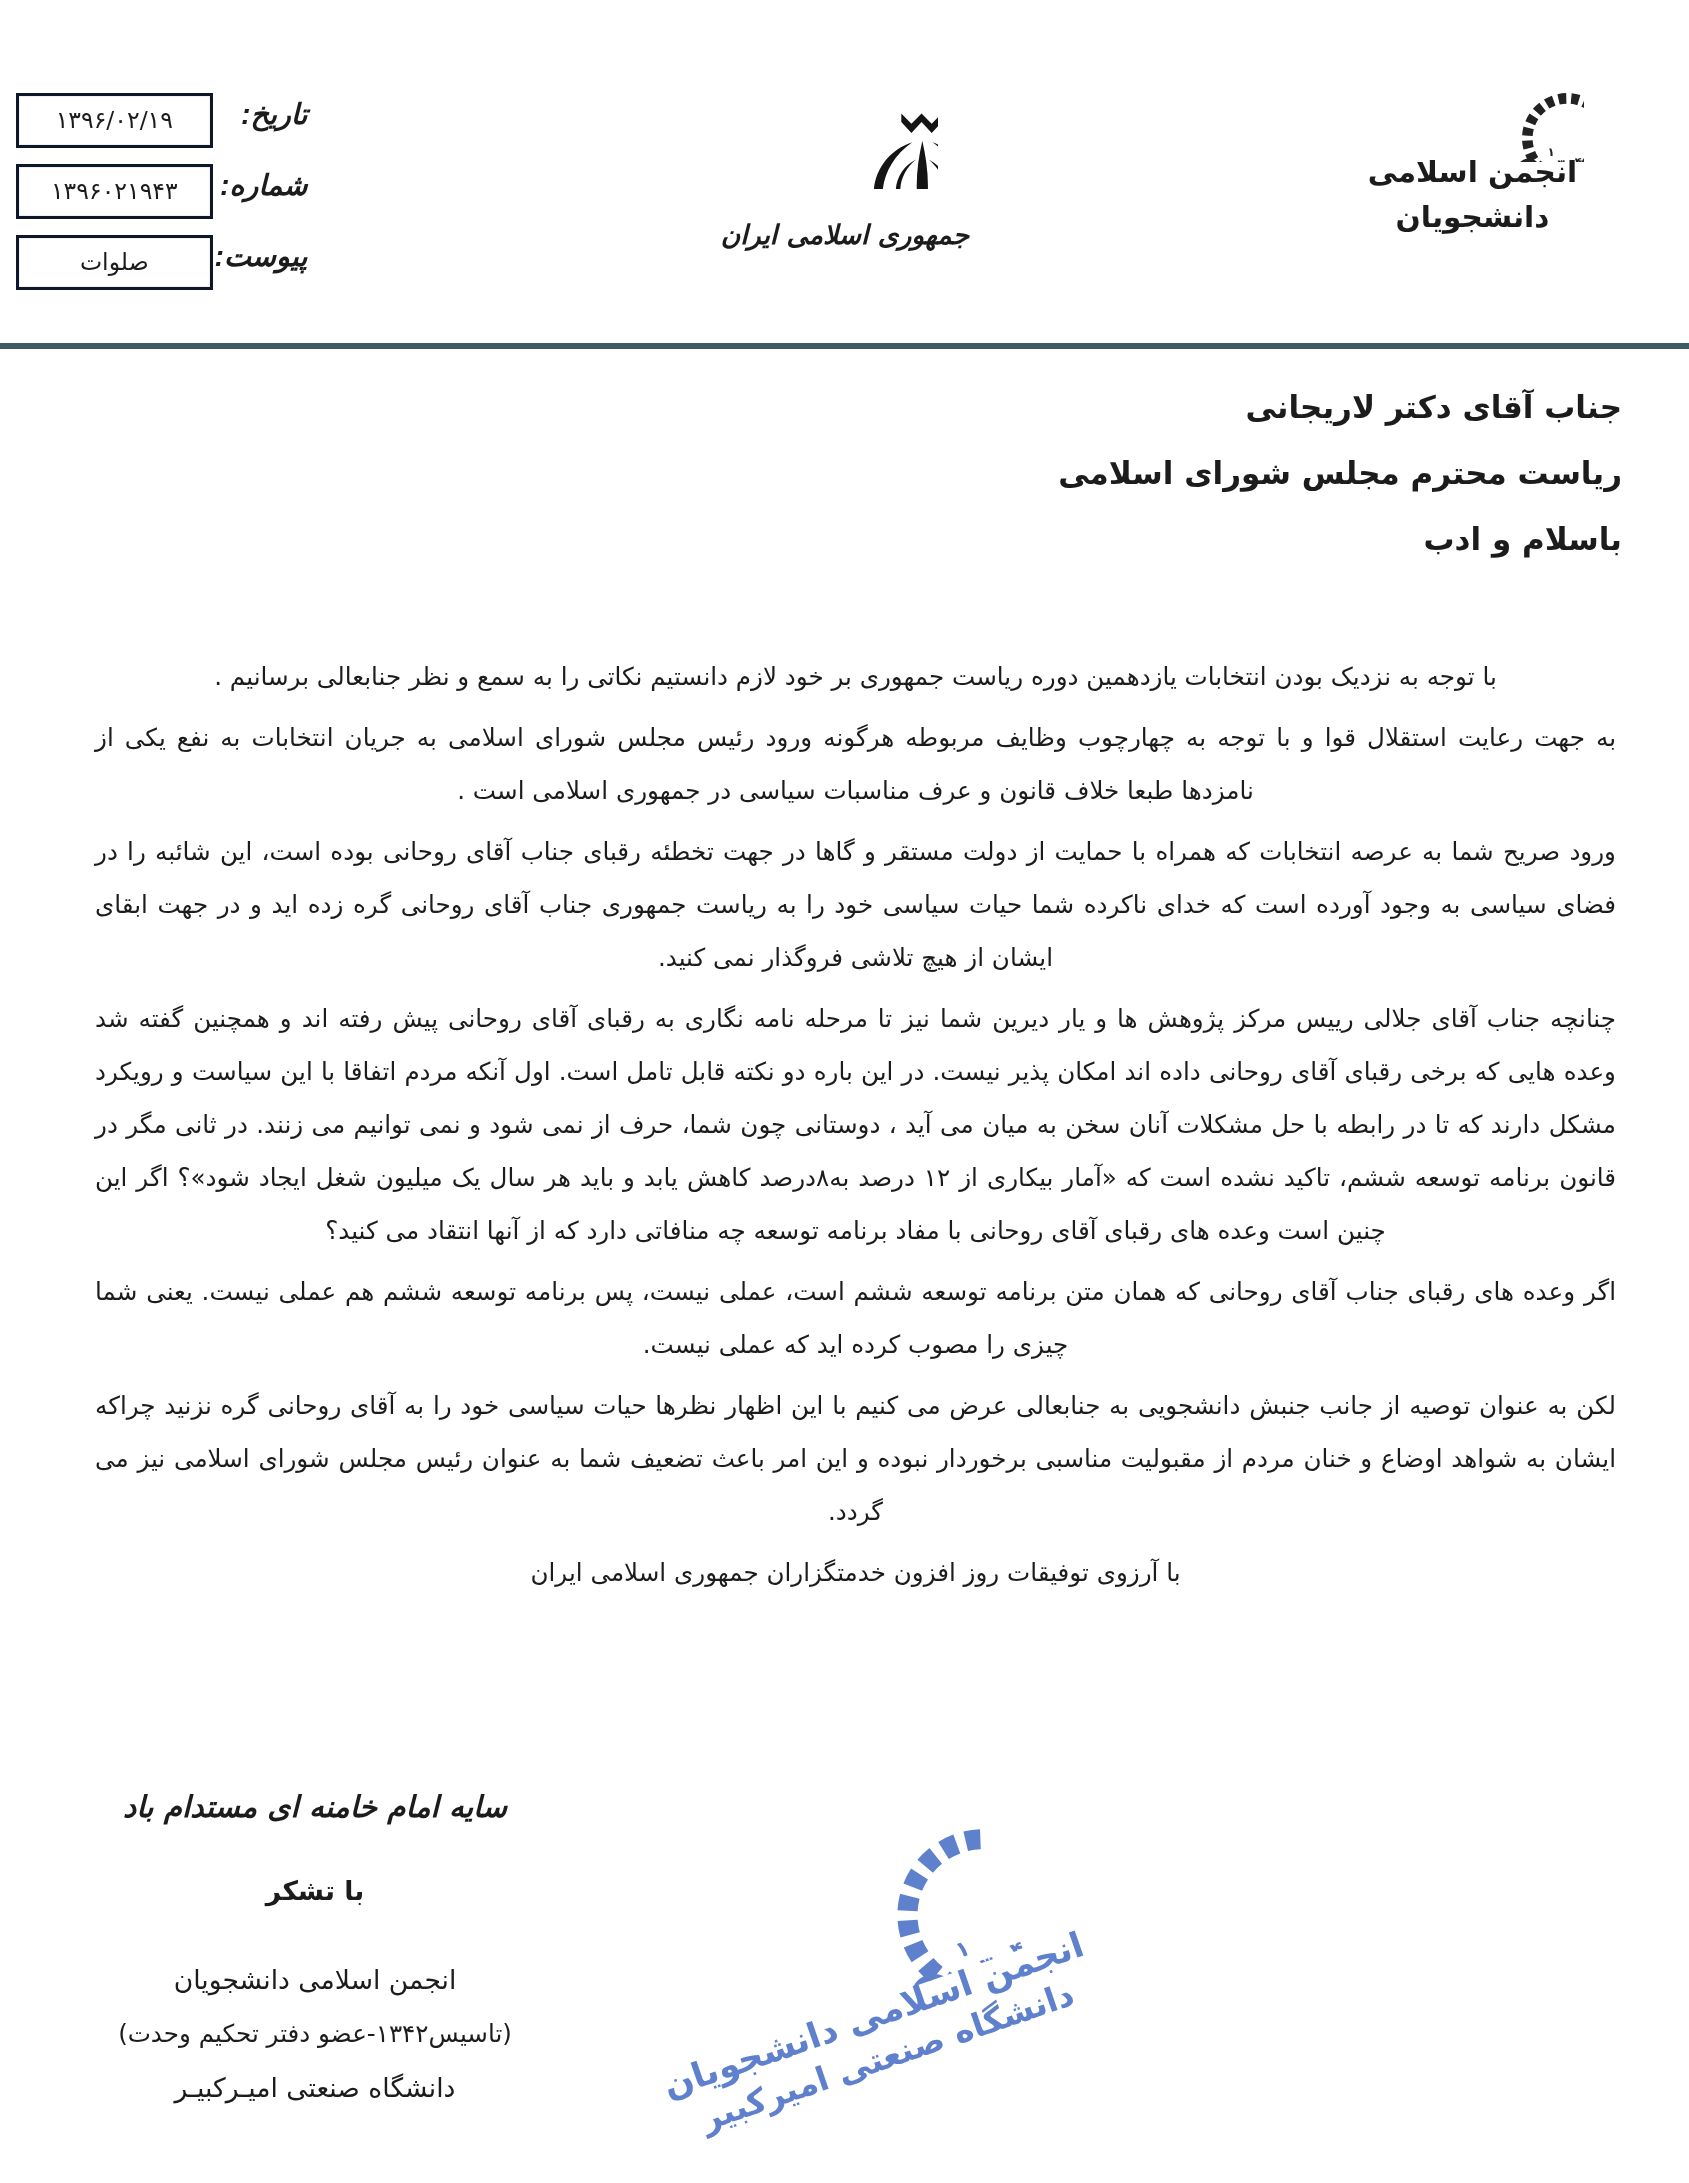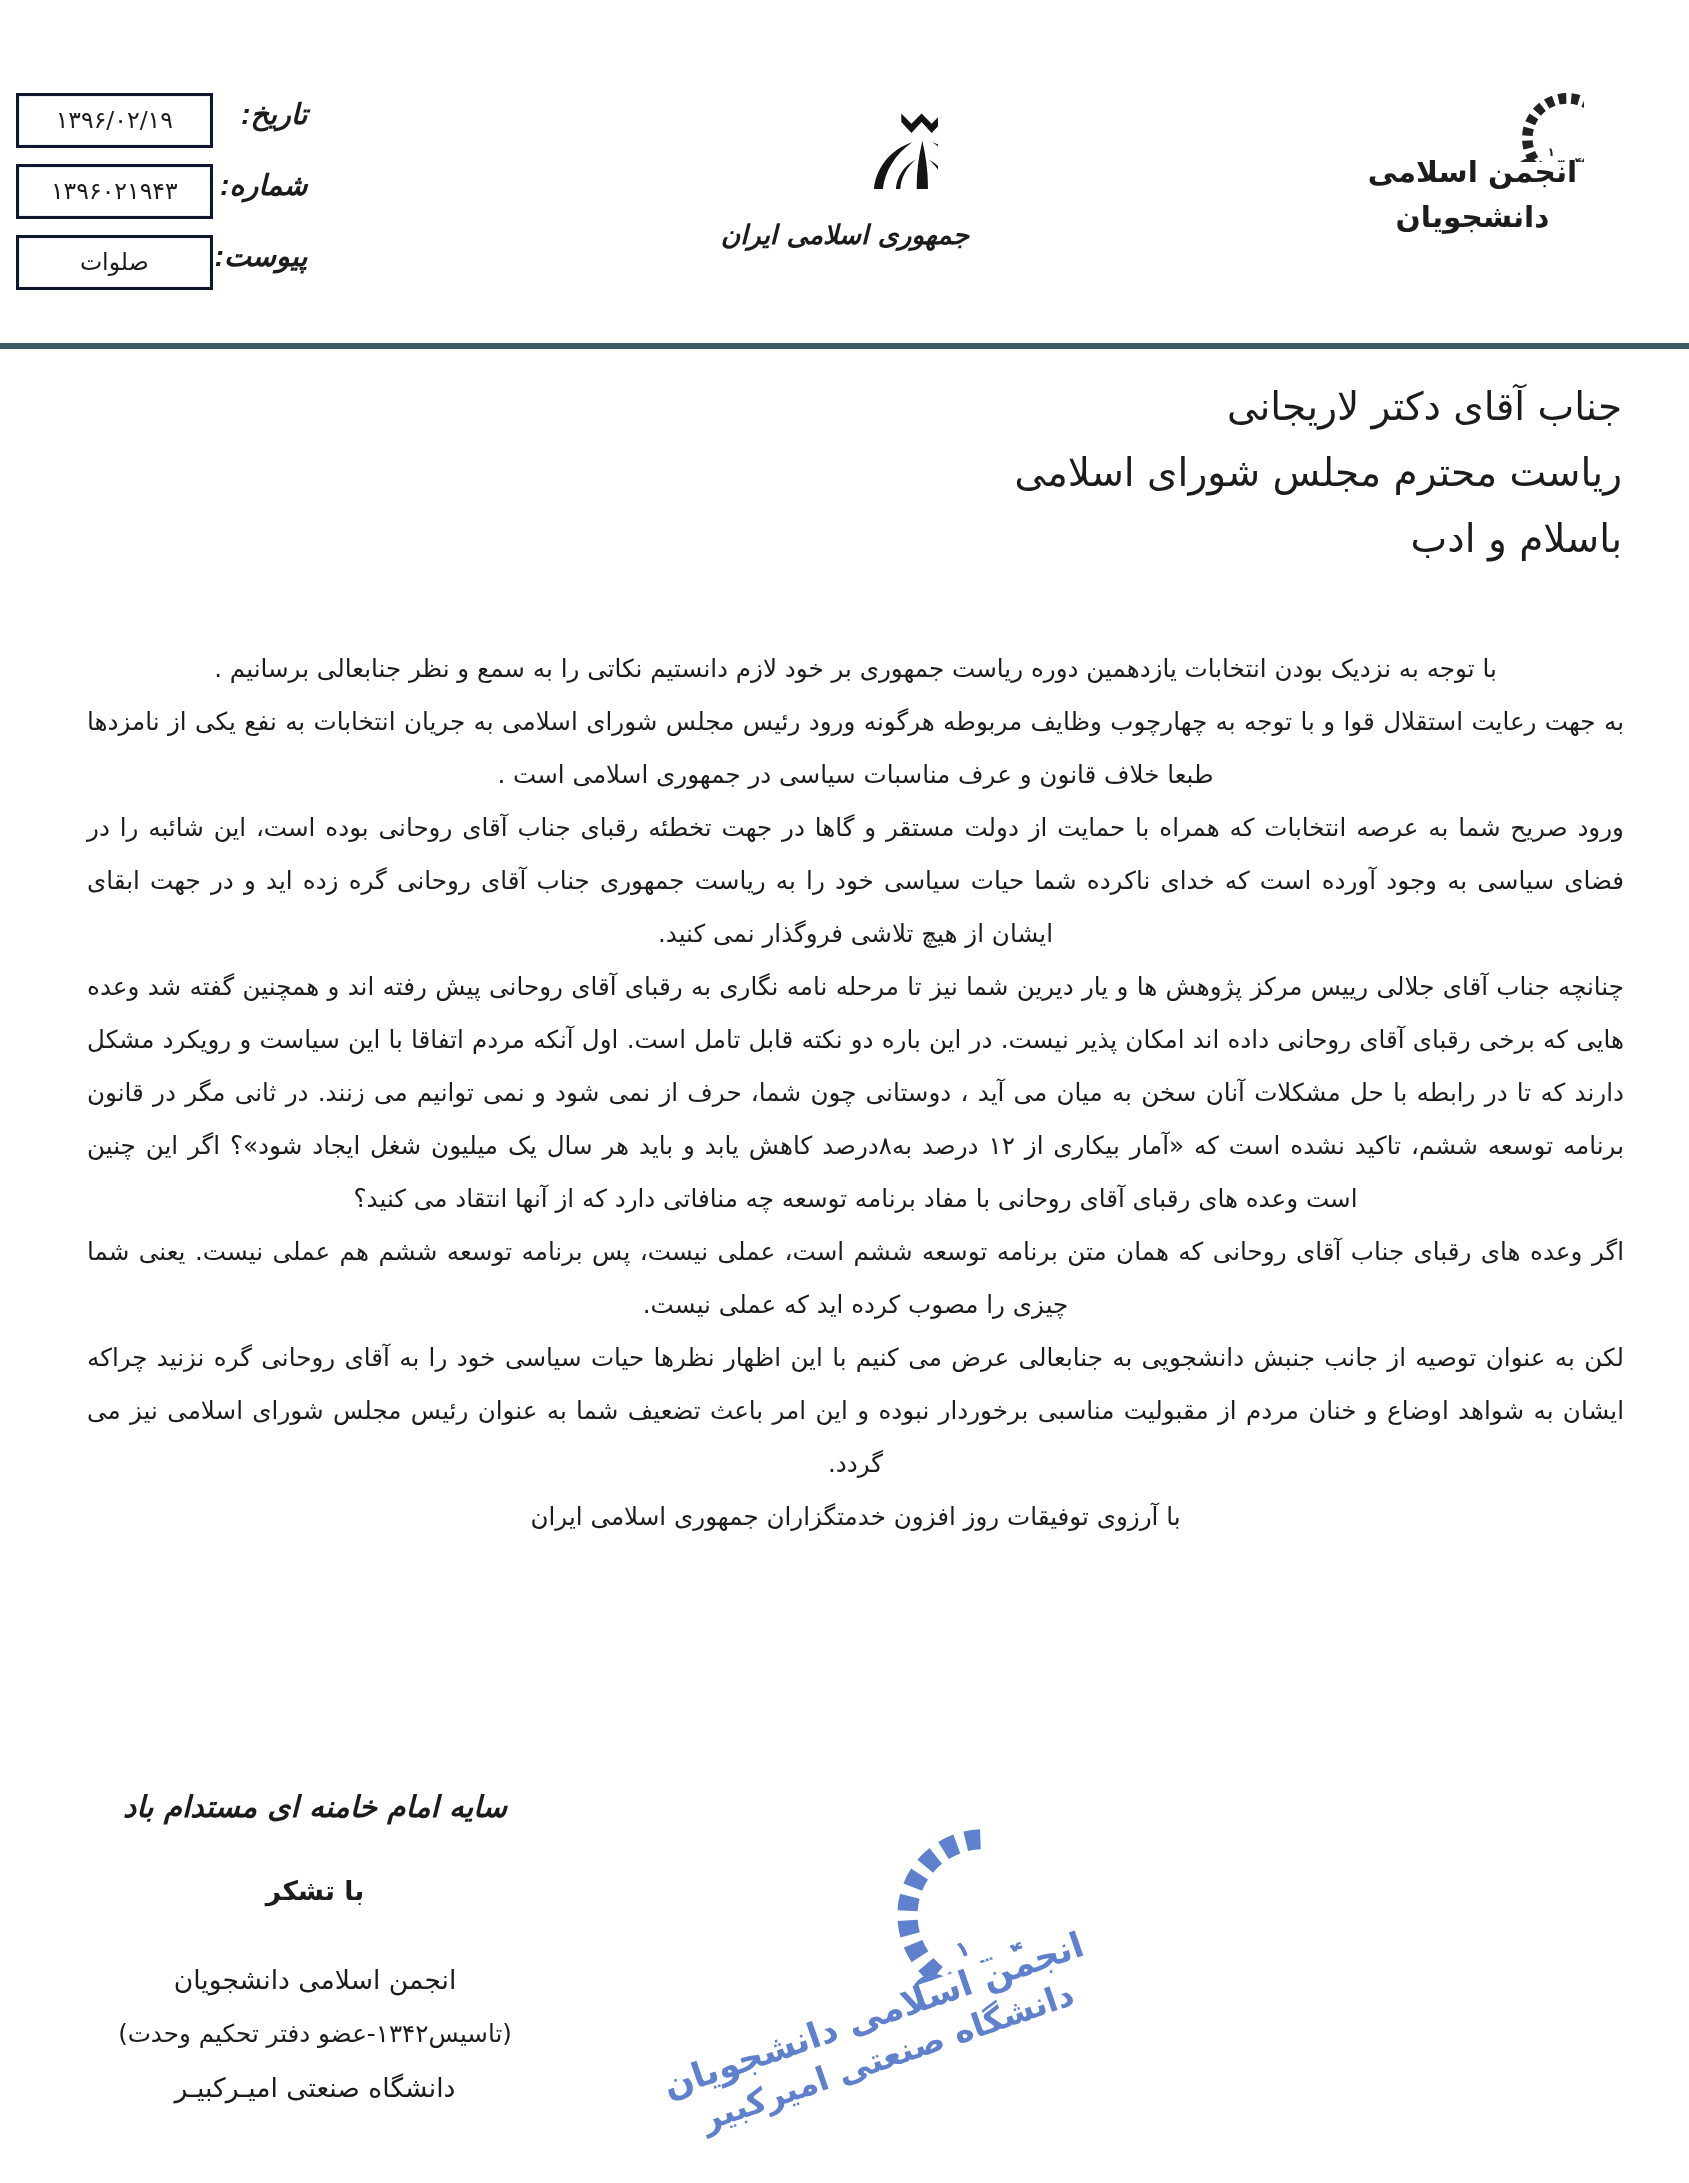--- a/index.html
+++ b/index.html
@@ -33,28 +33,28 @@
   .org-logo svg{width:100%;height:100%;}
   .org-name{
     position:absolute;left:1310px;top:150px;width:325px;text-align:center;
     direction:rtl;font-size:29.6px;font-weight:700;line-height:45px;
   }
   
   .divider{position:absolute;left:0;top:343px;width:1689px;height:5.9px;background:#3e5a64;}
   
   .recipient{
     position:absolute;right:67px;top:374px;direction:rtl;text-align:right;
-    font-size:39px;font-weight:400;line-height:66px;
+    font-size:31px;font-weight:700;line-height:66px;
   }
   
   .body-text{
     position:absolute;right:65px;top:642px;width:1537px;direction:rtl;
     font-size:24.6px;line-height:53px;text-align:justify;text-align-last:center;
   }
-  .body-text p{margin:0;}
+  .body-text p{margin:8px;}
   
   .sig{position:absolute;left:118px;top:1749px;width:394px;text-align:center;direction:rtl;}
   .sig-motto{
     font-size:29.6px;font-weight:600;font-style:italic;
     font-family:"DejaVu Serif",serif;margin-bottom:51px;white-space:nowrap;margin-top:40px;
   }
   .sig-thanks{font-size:26.6px;margin-bottom:47px;font-weight:bold;}
   .sig-line{font-size:26.6px;line-height:54px;}
   .sig-line.small{font-size:24.6px;}
   

